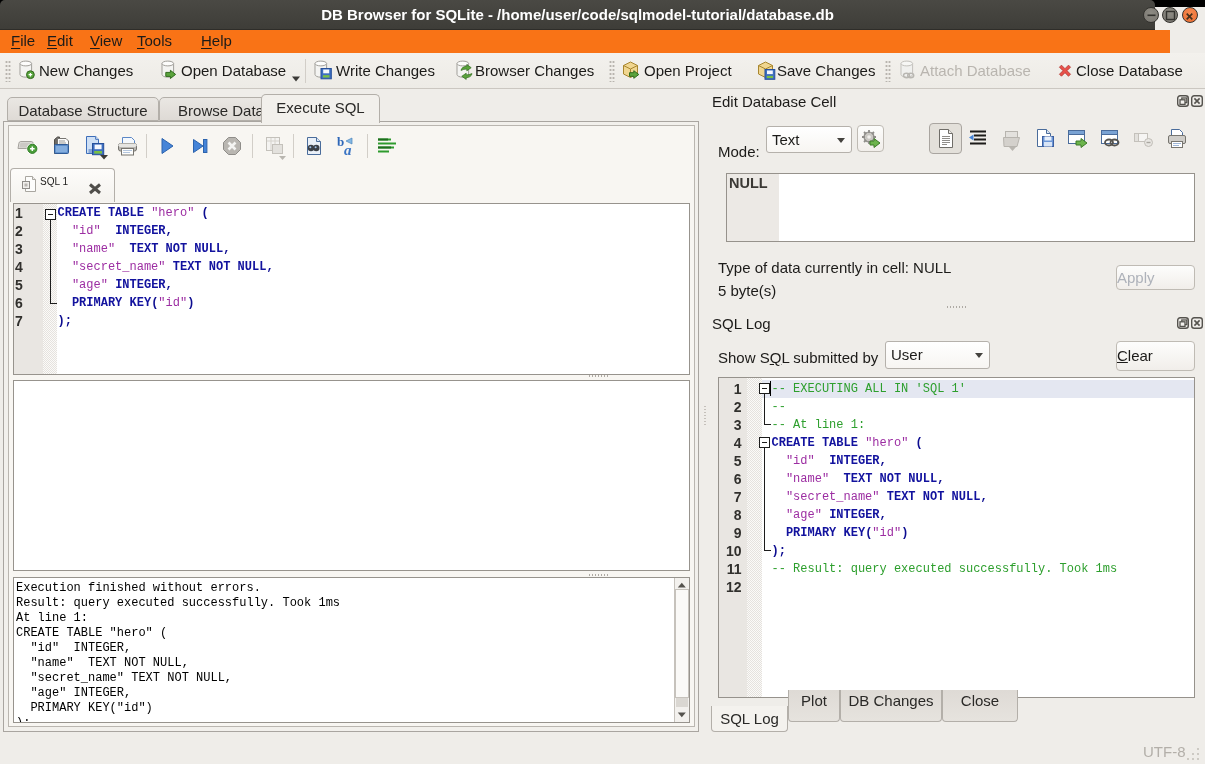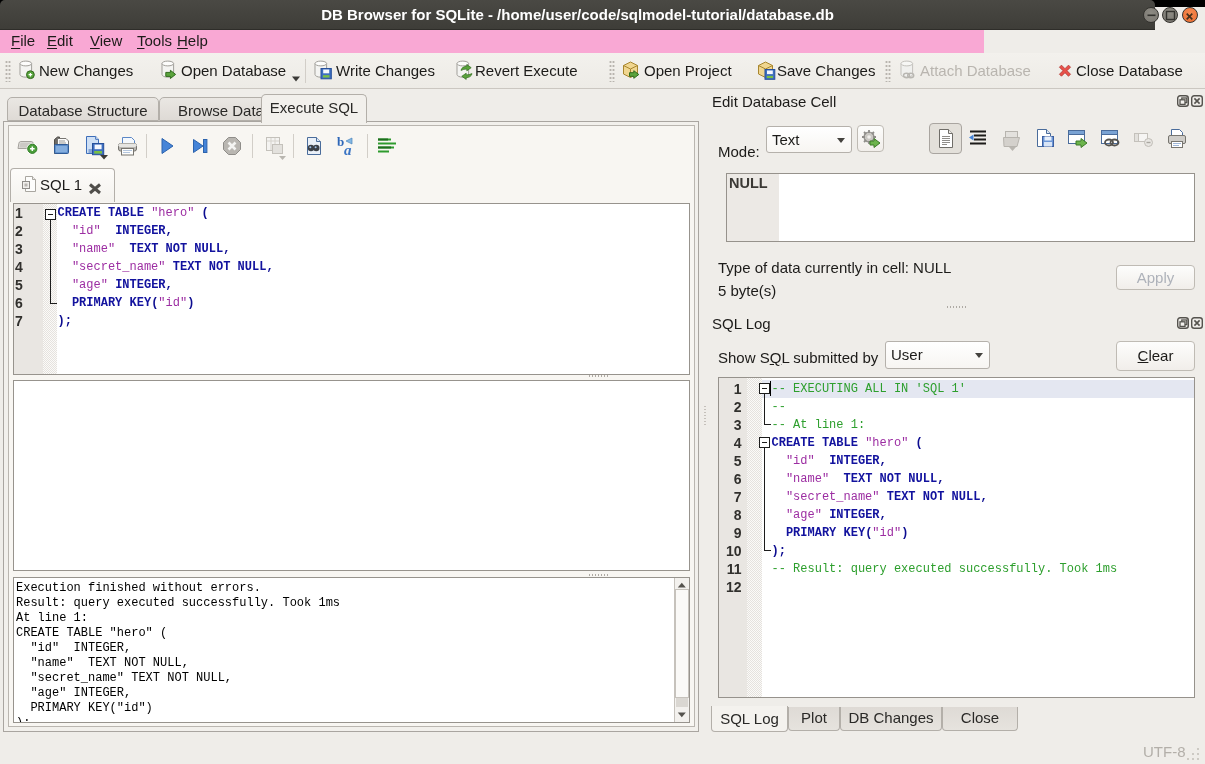--- a/index.html
+++ b/index.html
@@ -12,21 +12,21 @@
  background:linear-gradient(#4a4944,#3e3d38);border-bottom:1px solid #2e2d29;
  border-radius:5px 5px 0 0}
 #title{position:absolute;top:0;left:0;width:100%;height:29px;line-height:29px;
  text-align:center;color:#fff;font-weight:bold;font-size:15px}
 .wbtn{position:absolute;top:6.5px;width:16px;height:16px;border-radius:50%;
  border:1px solid #34332f;box-sizing:border-box}
 .wbtn.min{left:1143px;background:radial-gradient(circle at 50% 35%,#8d8b83,#797670)}
 .wbtn.max{left:1162px;background:radial-gradient(circle at 50% 35%,#8d8b83,#797670)}
 .wbtn.cls{left:1182px;background:radial-gradient(circle at 50% 35%,#f58a50,#ec6c30)}
 
-#menubar{position:absolute;top:30px;left:0;width:984px;height:23px;background:#f9a8d4}
+#menubar{position:absolute;top:30px;left:0;width:1170px;height:23px;background:#f97316}
 #menubar span{position:absolute;top:2px}
 #menubar u{text-decoration-thickness:1px;text-underline-offset:2px}
 
 #toolbar{position:absolute;top:53px;left:0;width:1205px;height:35px;
  background:linear-gradient(#f3f1ed,#edebe6);border-bottom:1px solid #cbc7c1}
 .tblbl{position:absolute;top:9px;font-size:15px;color:#1c1b19;white-space:nowrap}
 .grip{position:absolute;top:7px;width:6px;height:22px;
  background-image:radial-gradient(circle,#b8b4ae 1px,transparent 1.2px);
  background-size:3px 4px}
 .tsep{position:absolute;top:6px;width:1px;height:24px;background:#d2cec8}
@@ -64,23 +64,23 @@
  background-image:radial-gradient(circle,#aeaaa4 0.8px,transparent 1px);background-size:3px 2px}
 .dots-v{position:absolute;width:2px;height:60px;
  background-image:radial-gradient(circle,#c4c0ba 0.8px,transparent 1px);background-size:2px 3px}
 
 .dtitle{position:absolute;font-size:15px;color:#1c1b19}
 .combo{position:absolute;box-sizing:border-box;background:linear-gradient(#fff,#f7f5f2);
  border:1px solid #b5b1ab;border-radius:3px;line-height:25px;padding-left:5px;color:#1c1b19}
 .combo:after{content:"";position:absolute;right:6px;top:11px;border-left:4.5px solid transparent;
  border-right:4.5px solid transparent;border-top:5.5px solid #44423e}
 .btn{position:absolute;box-sizing:border-box;border:1px solid #bfbbb4;border-radius:4px;
- background:linear-gradient(#fdfdfc,#f1eeea);text-align:center}
-
-.stab{position:absolute;top:707px;height:24px;box-sizing:border-box;
+ background:linear-gradient(#fdfdfc,#f1eeea);}
+
+.stab{position:absolute;top:690px;height:32px;box-sizing:border-box;
  border:1px solid #b3afa9;border-radius:0 0 4px 4px;border-top:none;
  background:linear-gradient(#dedad5,#e6e3de);text-align:center;color:#2a2927}
 .stab div{margin-top:2px}
 .stab.act{top:706px;height:26px;background:#f4f2ee;z-index:5}
 .stab.act div{margin-top:4px}
 svg{position:absolute;overflow:visible}
 </style></head>
 <body>
 <div id="blackbg"></div>
 <div id="titlebar">
@@ -93,30 +93,30 @@
  <rect x="4.5" y="7.5" width="8" height="1.6" fill="#33322e"></rect>
  <rect x="23.5" y="4.5" width="8" height="8" fill="none" stroke="#33322e" stroke-width="1.4"></rect>
  <path d="M43.7 6.7l5.6 5.6M49.3 6.7l-5.6 5.6" stroke="#47311b" stroke-width="1.7" fill="none"></path>
 </svg>
 
 <div id="menubar">
  <span style="left:11px"><u>F</u>ile</span>
  <span style="left:47px"><u>E</u>dit</span>
  <span style="left:90px"><u>V</u>iew</span>
  <span style="left:137px"><u>T</u>ools</span>
- <span style="left:177px"><u>H</u>elp</span>
+ <span style="left:201px"><u>H</u>elp</span>
 </div>
 
 <div id="toolbar">
  <div class="grip" style="left:5px"></div>
  <div class="tblbl" style="left:39px">New Changes</div>
  <div class="tblbl" style="left:181px">Open Database</div>
  <div class="tsep" style="left:305px"></div>
  <div class="tblbl" style="left:336px">Write Changes</div>
- <div class="tblbl" style="left:475px">Revert Execute</div>
+ <div class="tblbl" style="left:475px">Browser Changes</div>
  <div class="grip" style="left:609px"></div>
  <div class="tblbl" style="left:644px">Open Project</div>
  <div class="tblbl" style="left:777px">Save Changes</div>
  <div class="grip" style="left:885px"></div>
  <div class="tblbl" style="left:920px;color:#b9b5af">Attach Database</div>
  <div class="tblbl" style="left:1076px">Close Database</div>
 </div>
 <div id="tbicons">
 <svg style="left:19px;top:59px" width="18" height="22">
  <path d="M1 4.5v11c0 1.5 2.6 2.7 5.8 2.7s5.8-1.2 5.8-2.7v-11" fill="#f4f4f2" stroke="#a19f9a"></path>
@@ -169,21 +169,21 @@
       <path d="M2 1.5h8l-4 5z" fill="#3b3a36"></path>
     </svg>
 </div>
 
 <div class="mtab" style="left:7px;width:152px">
     <div>Database Structure</div>
   </div>
 <div class="mtab" style="left:159px;width:124px">
     <div>Browse Data</div>
   </div>
-<div class="mtab act" style="left:261px;width:106px">
+<div class="mtab act" style="left:261px;width:119px">
     <div>Execute SQL</div>
   </div>
 
 <div id="pane"></div>
 <div id="pane2"></div>
 <div id="sqltoolbar">
 <svg style="left:16.5px;top:134px" width="24" height="23">
  <path d="M3.8 7.5h10.4a2 2 0 0 1 2 1.7l.9 5.3H1l.9-5.3a2 2 0 0 1 1.9-1.7z" fill="#dedcd9" stroke="#a5a29d"></path>
  <path d="M4.2 8.8h9.6a1 1 0 0 1 1 .9l.6 3.8H2.6l.6-3.8a1 1 0 0 1 1-.9z" fill="#ccc9c5"></path>
  <circle cx="15.3" cy="14.8" r="5.6" fill="#fff"></circle>
@@ -253,21 +253,21 @@
 <div class="tsep" style="left:367px;top:134px;height:24px"></div>
 <svg style="left:377px;top:137px" width="20" height="18">
  <path d="M1 2.5h13M1 6.5h18M1 10.5h16M1 14.5h11" stroke="#2e9b2e" stroke-width="2"></path>
  <path d="M1 2.5h10M1 10.5h13" stroke="#1e6e1e" stroke-width="2"></path>
 </svg>
 </div>
 
 <div class="abs" style="left:10px;top:168px;width:105px;height:34px;box-sizing:border-box;
  border:1px solid #b3afa9;border-bottom:none;border-radius:4px 4px 0 0;
  background:linear-gradient(#fdfcfa,#f4f2ee);z-index:4"></div>
-<div class="abs" style="left:40px;top:176px;font-size:15px;z-index:5">SQL 1</div>
+<div class="abs" style="left:40px;top:176px;font-size:10px;z-index:5">SQL 1</div>
 <svg style="left:21px;top:175px;z-index:5" width="16" height="18">
  <path d="M4.5 1.5h7l3 3v12h-10z" fill="#fdfdfc" stroke="#a9a6a0"></path>
  <path d="M11.5 1.5v3h3" fill="#efedea" stroke="#a9a6a0"></path>
  <rect x="1.5" y="6.5" width="7" height="7" fill="#f1efec" stroke="#8f8d89"></rect>
  <rect x="3.5" y="8.5" width="3" height="3" fill="#b9b6b1"></rect>
 </svg>
 <svg style="left:88px;top:182px;z-index:5" width="15" height="13">
  <path d="M2 2.5l10 8.5M12 2.5l-10 8.5" stroke="#504e4a" stroke-width="3"></path>
 </svg>
 

